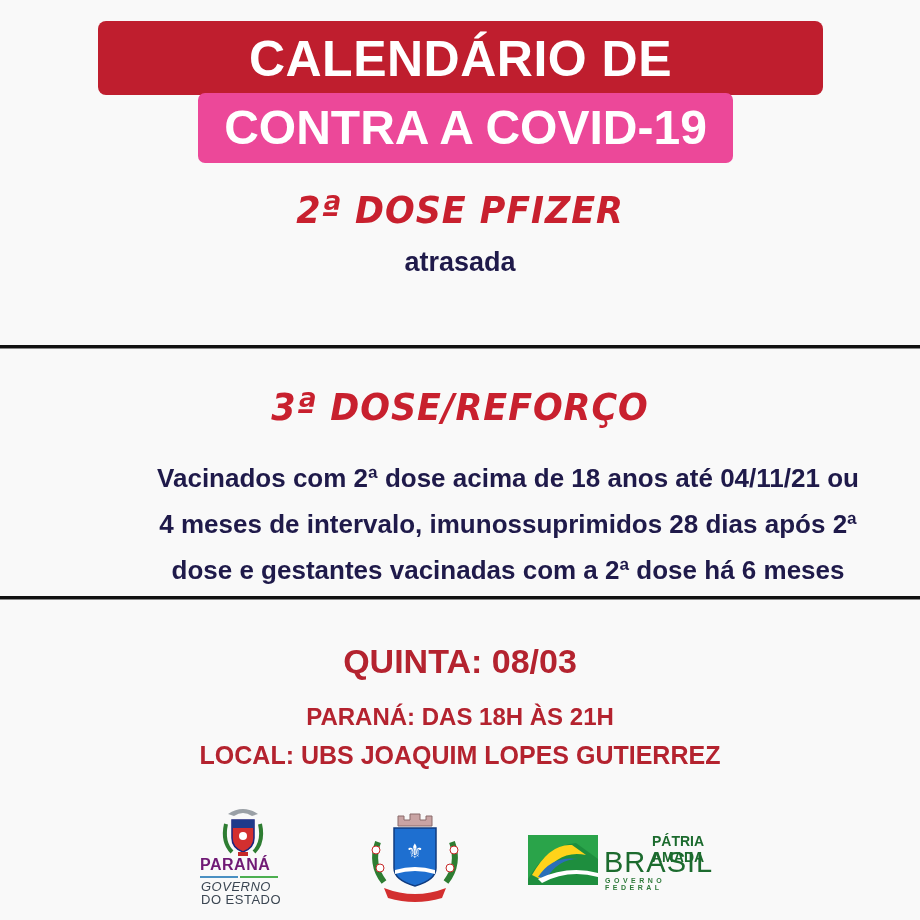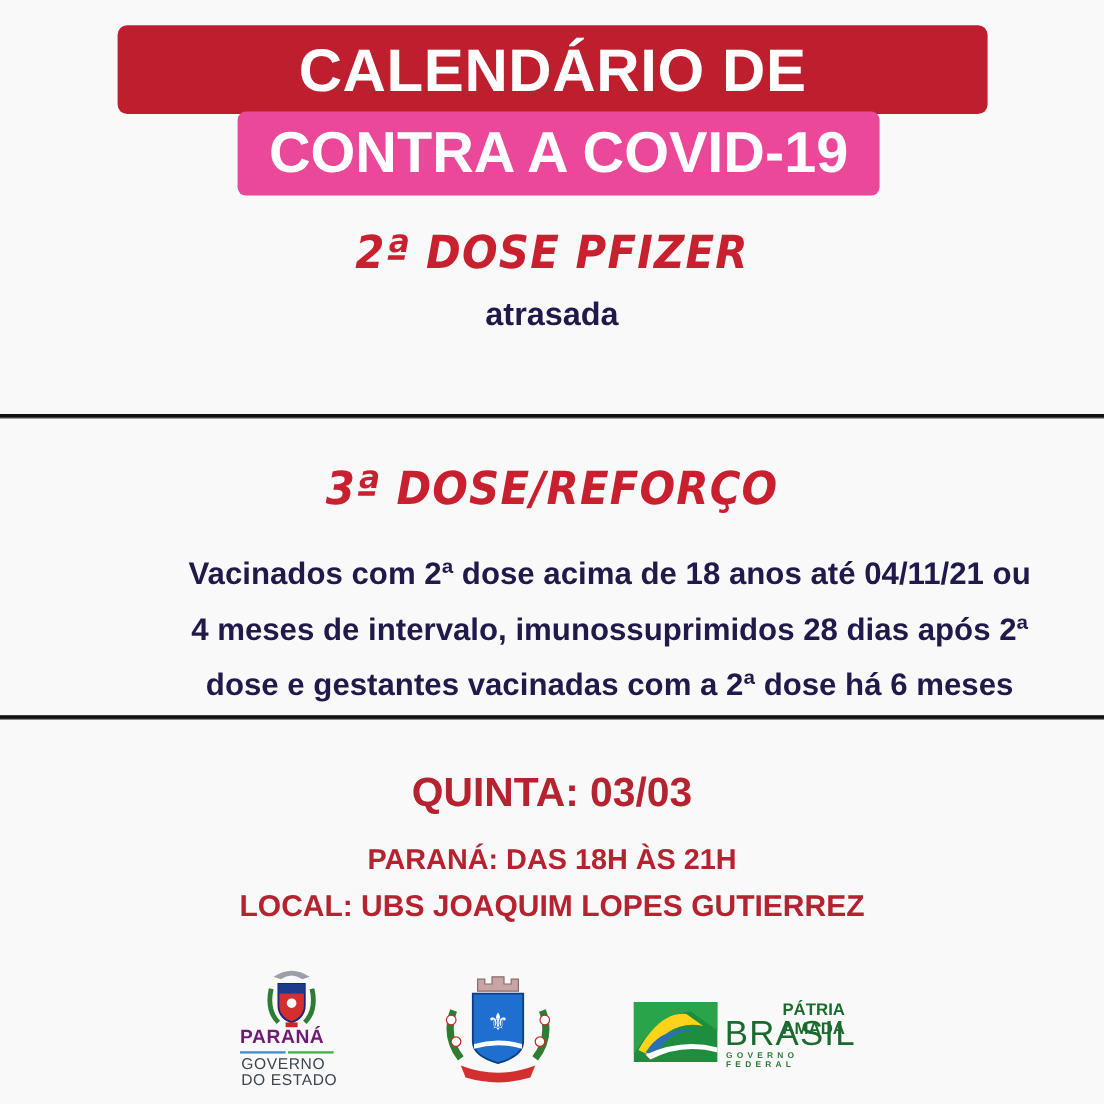--- a/index.html
+++ b/index.html
@@ -54,38 +54,38 @@
 
 <div class="abs grunge" style="top:385px;">3ª DOSE/REFORÇO</div>
 <div class="abs body-text body-text2" style="top:455px;margin-left:48px;">
   <div>Vacinados com 2ª dose acima de 18 anos até 04/11/21 ou</div>
   <div>4 meses de intervalo, imunossuprimidos 28 dias após 2ª</div>
   <div>dose e gestantes vacinadas com a 2ª dose há 6 meses</div>
 </div>
 
 <div class="abs divider" style="top:596px;"></div>
 
-<div class="abs info-red" style="top:642px; font-size:34px;">QUINTA: 03/03</div>
+<div class="abs info-red" style="top:642px; font-size:34px;">QUINTA: 08/03</div>
 <div class="abs info-red" style="top:703px; font-size:24px;">PARANÁ: DAS 18H ÀS 21H</div>
 <div class="abs info-red" style="top:741px; font-size:25px;">LOCAL: UBS JOAQUIM LOPES GUTIERREZ</div>
 
 <div class="abs" style="left:198px; top:806px; width:90px; height:104px;">
   <svg class="abs" style="left:20px; top:0;" width="50" height="52" viewBox="0 0 50 52">
     <path d="M10 8 Q25 -2 40 8 L34 10 Q25 4 16 10Z" fill="#9aa0a6"></path>
     <path d="M8 18 Q4 36 14 46" stroke="#2e7d32" stroke-width="4" fill="none"></path>
     <path d="M42 18 Q46 36 36 46" stroke="#2e7d32" stroke-width="4" fill="none"></path>
     <path d="M14 14 L36 14 L36 32 Q36 42 25 46 Q14 42 14 32Z" fill="#d32f2f" stroke="#1a237e" stroke-width="1.5"></path>
     <rect x="14" y="14" width="22" height="8" fill="#1e3a8a"></rect>
     <circle cx="25" cy="30" r="4" fill="#fff"></circle>
     <rect x="20" y="46" width="10" height="4" fill="#c62828"></rect>
   </svg>
   <div class="abs logo-text-parana" style="left:2px; top:50px;">PARANÁ</div>
   <div class="abs" style="left:2px; top:70px; width:38px; height:2px; background:#4a90c2;"></div>
   <div class="abs" style="left:42px; top:70px; width:38px; height:2px; background:#4caf50;"></div>
-  <div class="abs logo-text-gov" style="left:3px; top:74px;">GOVERNO</div>
+  <div class="abs logo-text-gov" style="left:3px; top:74px;font-style:italic;">GOVERNO</div>
   <div class="abs logo-text-gov" style="left:3px; top:87px;">DO ESTADO</div>
 </div>
 
 <div class="abs" style="left:362px; top:808px; width:106px; height:96px;">
   <svg width="106" height="96" viewBox="0 0 106 96">
     <path d="M36 18 L36 8 L42 8 L42 12 L48 12 L48 6 L58 6 L58 12 L64 12 L64 8 L70 8 L70 18Z" fill="#c9a4a4" stroke="#8a6b6b" stroke-width="1"></path>
     <path d="M16 34 Q8 56 22 74" stroke="#2e7d32" stroke-width="6" fill="none"></path>
     <path d="M90 34 Q98 56 84 74" stroke="#2e7d32" stroke-width="6" fill="none"></path>
     <circle cx="14" cy="42" r="4" fill="#fff" stroke="#c62828"></circle>
     <circle cx="92" cy="42" r="4" fill="#fff" stroke="#c62828"></circle>

